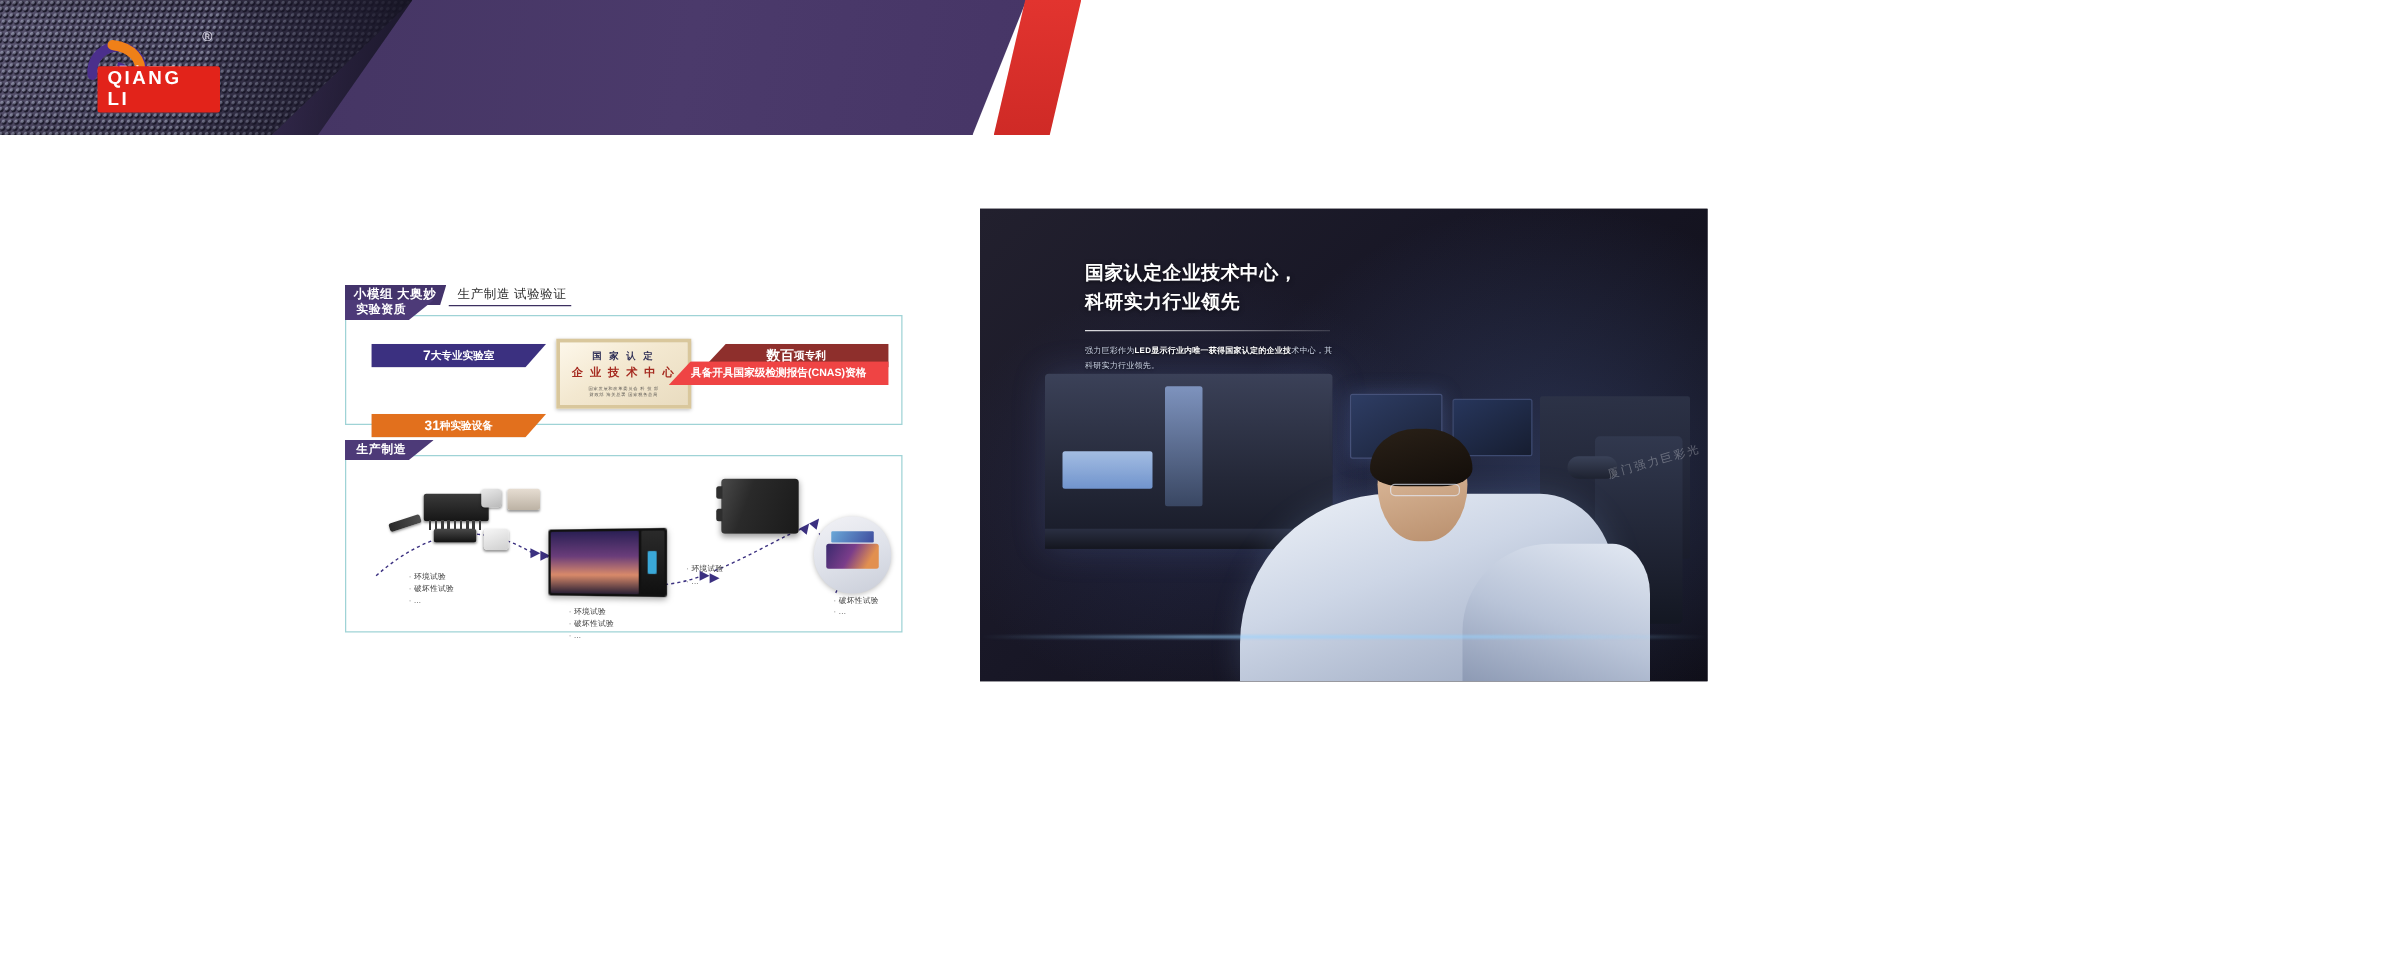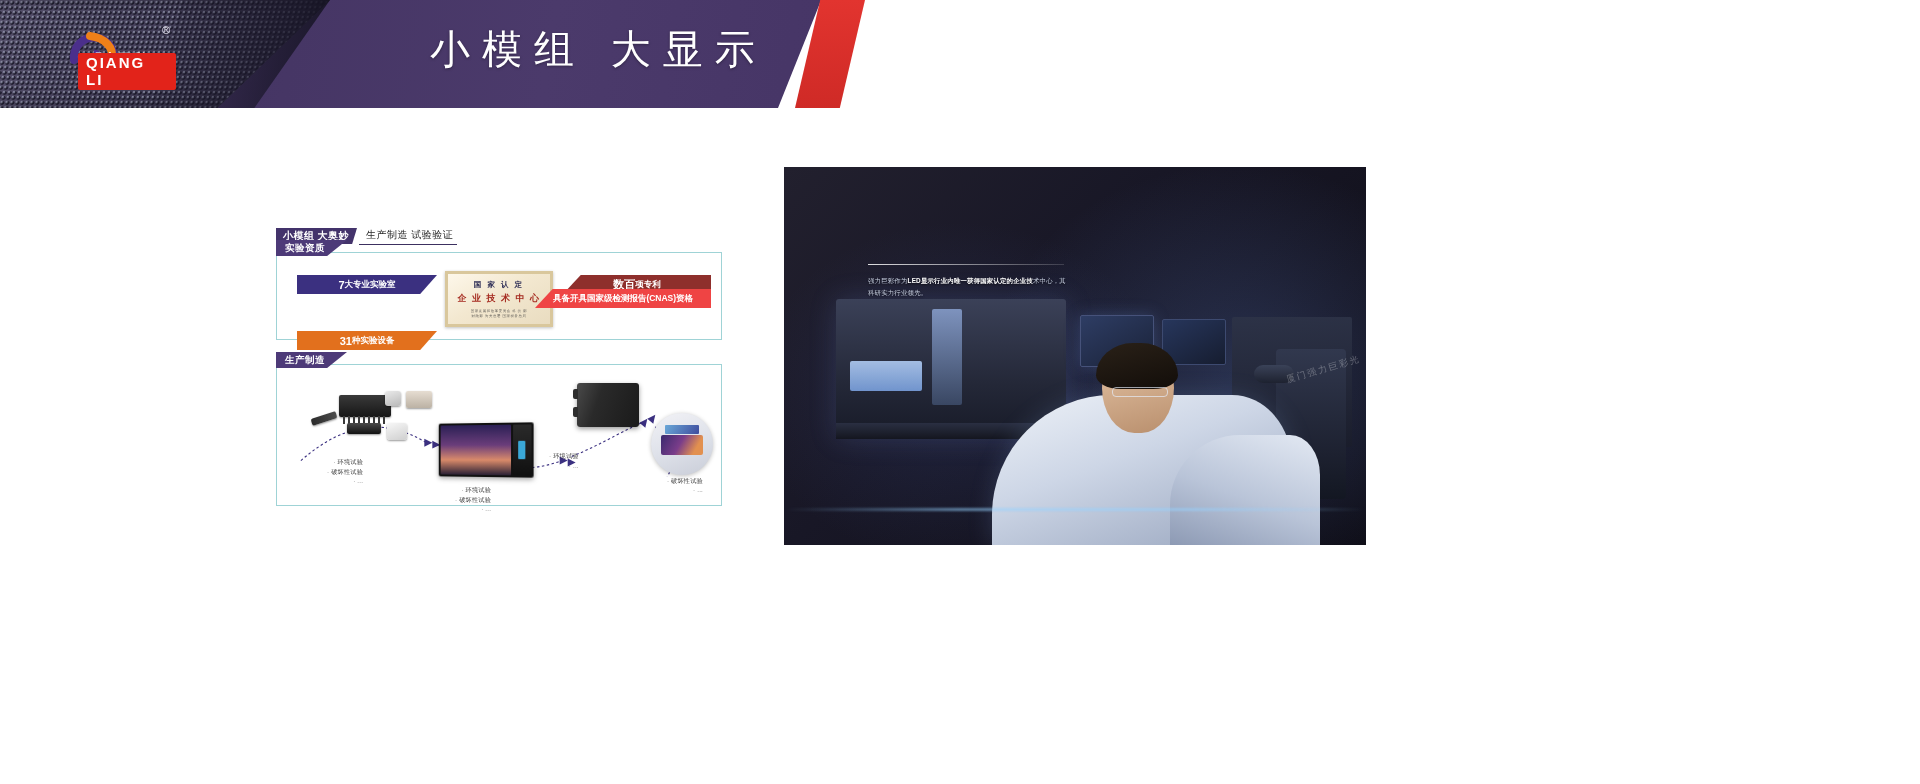--- a/index.html
+++ b/index.html
@@ -90,21 +90,20 @@
     font-family: Liberation Serif, serif;
   }
   .tag-sub {
     font-size:10px; font-weight:400; color:#2b2b2b; letter-spacing:.5px;
     border-bottom:1.4px solid #3c3060; padding:0 4px 2px 7px; margin-left:2px;
   }
 
   .sect {
     position:relative; margin-top:8px;
     border:1px solid #9fd3d6;
-    text-align:right;
   }
   .sect-head {
     position:absolute; left:-1px; top:-13px; height:16px;
     background:#4d3a78; color:#fff; font-size:9.5px; font-weight:700;
     padding:3px 22px 3px 9px; line-height:1; letter-spacing:.5px;
     clip-path: polygon(0 0, 100% 0, 72% 100%, 0 100%);
   }
 
   
   .sect-qual { height:88px; }
@@ -313,21 +312,20 @@
     <svg width="120" height="72" viewBox="0 0 120 72">
       <path d="M18 40 a20 20 0 1 1 24 17" fill="none" stroke="#4b2f8c" stroke-width="8" stroke-linecap="round"></path>
       <path d="M34 16 c16 2 24 12 22 24 c-2 12 -12 18 -18 20" fill="none" stroke="#ef8018" stroke-width="8" stroke-linecap="round"></path>
       <path d="M24 46 a12 12 0 1 0 14 -14" fill="none" stroke="#4b2f8c" stroke-width="5"></path>
     </svg>
     <span class="reg">®</span>
     <span class="brand-cn">强力巨彩</span>
     <span class="brand-en">QIANG LI</span>
   </div>
 
-  <div class="header-title">小模组 大显示</div>
 </div>
 
 <div class="left-panel">
 
   <div class="tag-row">
     <span class="tag-badge">小模组 大奥妙</span>
     <span class="tag-sub">生产制造  试验验证</span>
   </div>
 
   <div class="sect sect-qual">
@@ -436,17 +434,21 @@
   </div>
   <div class="person">
     <div class="body"></div>
     <div class="arm"></div>
     <div class="head"></div>
     <div class="hair"></div>
     <div class="glasses"></div>
   </div>
   <div class="lab-floorlight"></div>
 
+  <div class="rp-title">
+    <div>国家认定企业技术中心，</div>
+    <div>科研实力行业领先</div>
+  </div>
   <div class="rp-rule"></div>
   <div class="rp-body"><span>强力巨彩作为</span><b>LED显示行业内唯一获得国家认定的企业技</b><span>术中心</span><span>，其科研实力行业领先。</span></div>
 
   <div class="wm">厦门强力巨彩光</div>
 </div>
 
 </body></html>

